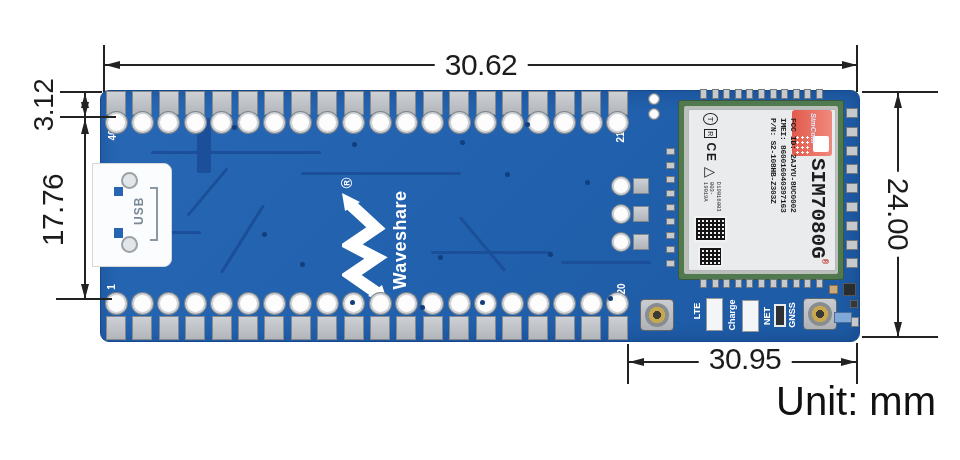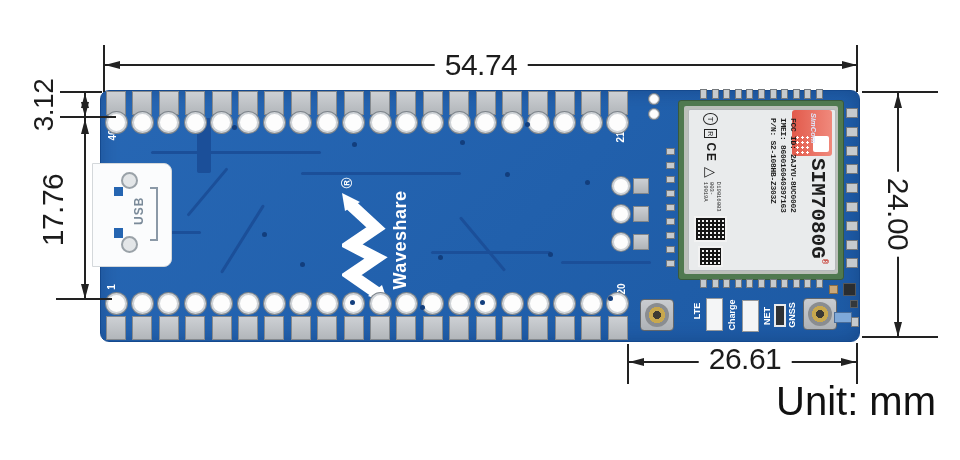--- a/index.html
+++ b/index.html
@@ -182,21 +182,21 @@
   <div class="chip" style="left:829px;top:285px;width:9px;height:9px;background:#caa97a;border:1px solid #8d6f45;"></div>
   <div class="chip" style="left:834px;top:312px;width:18px;height:11px;background:#7fa9d9;border:1px solid #4a6d99;"></div>
   <div class="chip" style="left:850px;top:300px;width:8px;height:8px;background:#34383b;border:1px solid #5a5e62;"></div>
   <div class="chip" style="left:851px;top:317px;width:8px;height:10px;background:#c6cacd;border:1px solid #74787c;"></div>
 
   <div class="ext-line" style="left:103px;top:45px;width:2px;height:47px;"></div>
   <div class="ext-line" style="left:856px;top:45px;width:2px;height:47px;"></div>
   <div class="dim-line" style="left:104px;top:64px;width:754px;height:2px;"></div>
   <div class="arr left" style="left:105px;top:60.5px;"></div>
   <div class="arr right" style="left:842px;top:60.5px;"></div>
-  <div class="dim-text" style="left:481px;top:65px;transform:translate(-50%,-50%);">54.74</div>
+  <div class="dim-text" style="left:481px;top:65px;transform:translate(-50%,-50%);">30.62</div>
 
   <div class="ext-line" style="left:36px;top:91px;width:66px;height:2px;"></div>
   <div class="ext-line" style="left:56px;top:116px;width:60px;height:2px;"></div>
   <div class="dim-line" style="left:84px;top:92px;width:2px;height:25px;"></div>
   <div class="arr up" style="left:80.5px;top:93px;"></div>
   <div class="arr down" style="left:80.5px;top:102px;"></div>
   <div class="dim-text v" style="left:44px;top:105px;transform:translate(-50%,-50%) rotate(-90deg);font-size:28px;">3.12</div>
 
   <div class="dim-line" style="left:84px;top:118px;width:2px;height:182px;"></div>
   <div class="arr up" style="left:80.5px;top:119px;"></div>
@@ -209,21 +209,21 @@
   <div class="dim-line" style="left:897px;top:92px;width:2px;height:246px;"></div>
   <div class="arr up" style="left:893.5px;top:93px;"></div>
   <div class="arr down" style="left:893.5px;top:322px;"></div>
   <div class="dim-text v" style="left:898px;top:214px;transform:translate(-50%,-50%) rotate(90deg);">24.00</div>
 
   <div class="ext-line" style="left:627px;top:344px;width:2px;height:40px;"></div>
   <div class="ext-line" style="left:856px;top:343px;width:2px;height:41px;"></div>
   <div class="dim-line" style="left:628px;top:361px;width:230px;height:2px;"></div>
   <div class="arr left" style="left:629px;top:357.5px;"></div>
   <div class="arr right" style="left:841px;top:357.5px;"></div>
-  <div class="dim-text" style="left:745px;top:359px;transform:translate(-50%,-50%);">26.61</div>
+  <div class="dim-text" style="left:745px;top:359px;transform:translate(-50%,-50%);">30.95</div>
 
   <div id="unit-label">Unit: mm</div>
 <div class="pin-sq" style="left: 106px; top: 91px;"></div>
     <div class="pin-hole" style="left: 105.5px; top: 112px;"></div>
     <div class="pin-sq" style="left: 106px; top: 316px;"></div>
     <div class="pin-hole" style="left: 105.5px; top: 293px;"></div>
     <div class="pin-sq" style="left: 132.4px; top: 91px;"></div>
     <div class="pin-hole" style="left: 131.9px; top: 112px;"></div>
     <div class="pin-sq" style="left: 132.4px; top: 316px;"></div>
     <div class="pin-hole" style="left: 131.9px; top: 293px;"></div>

